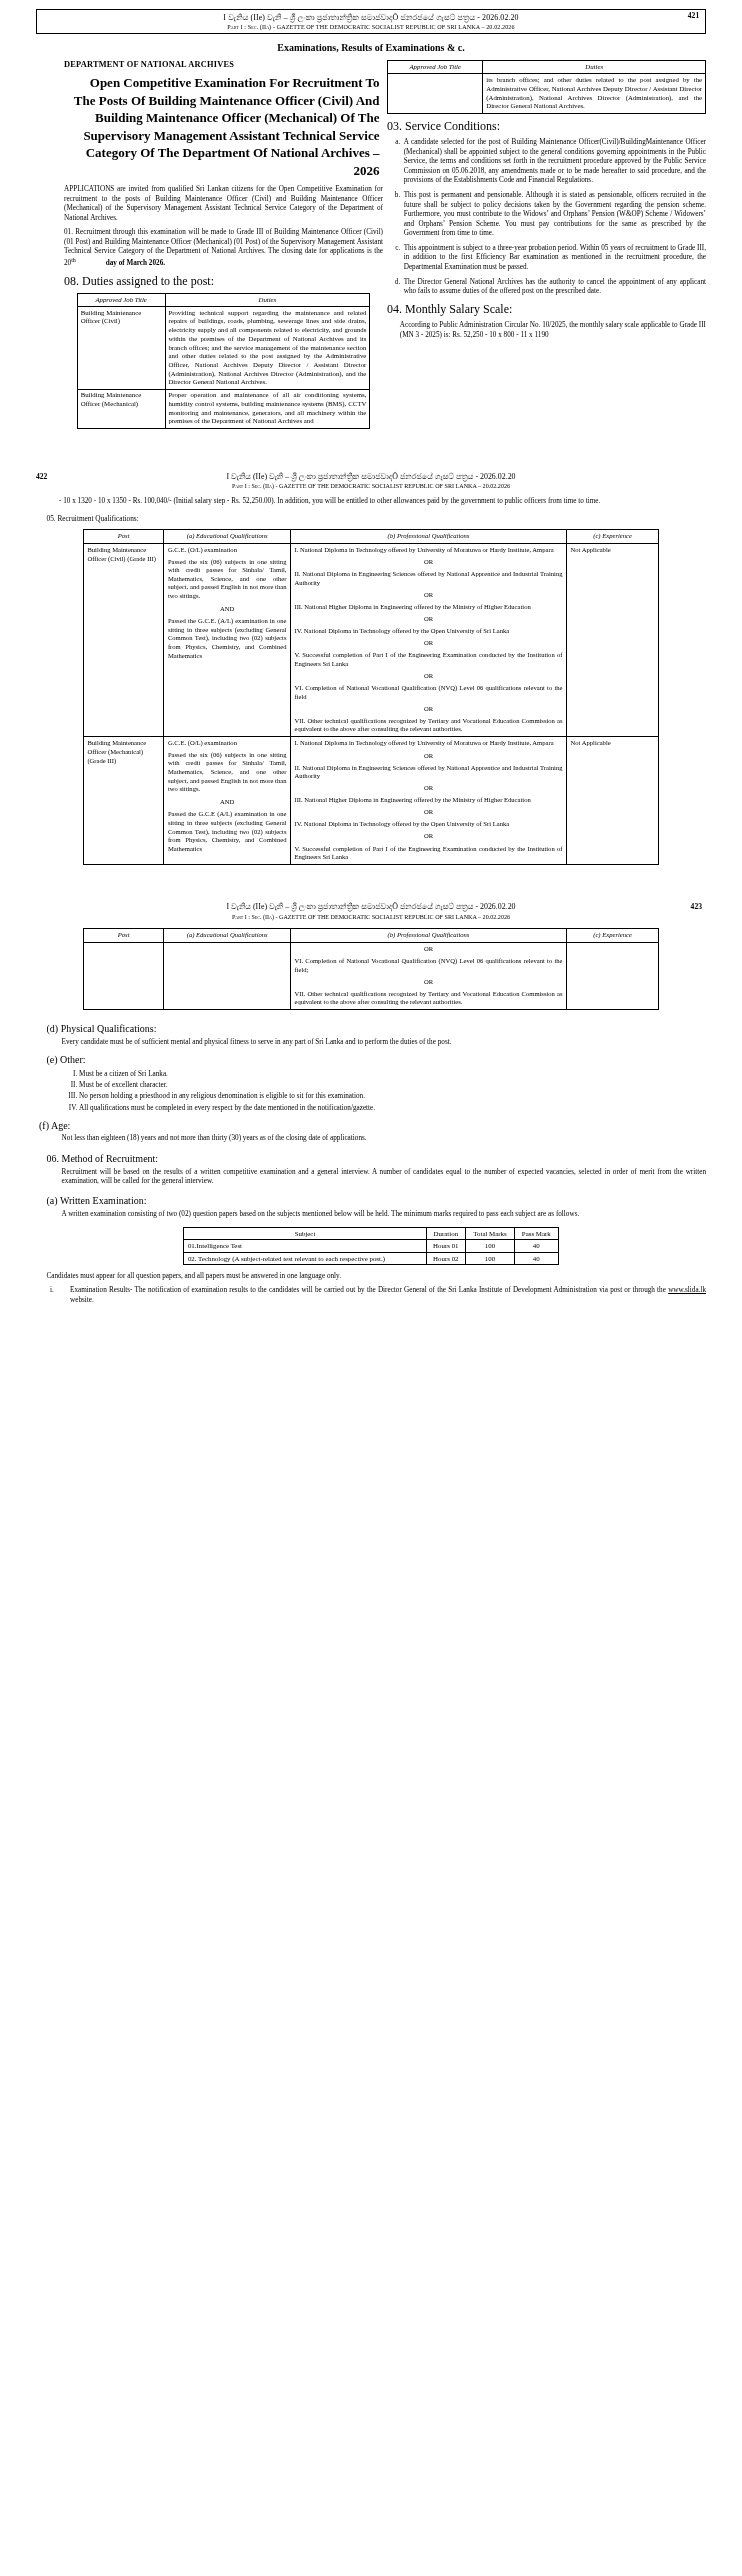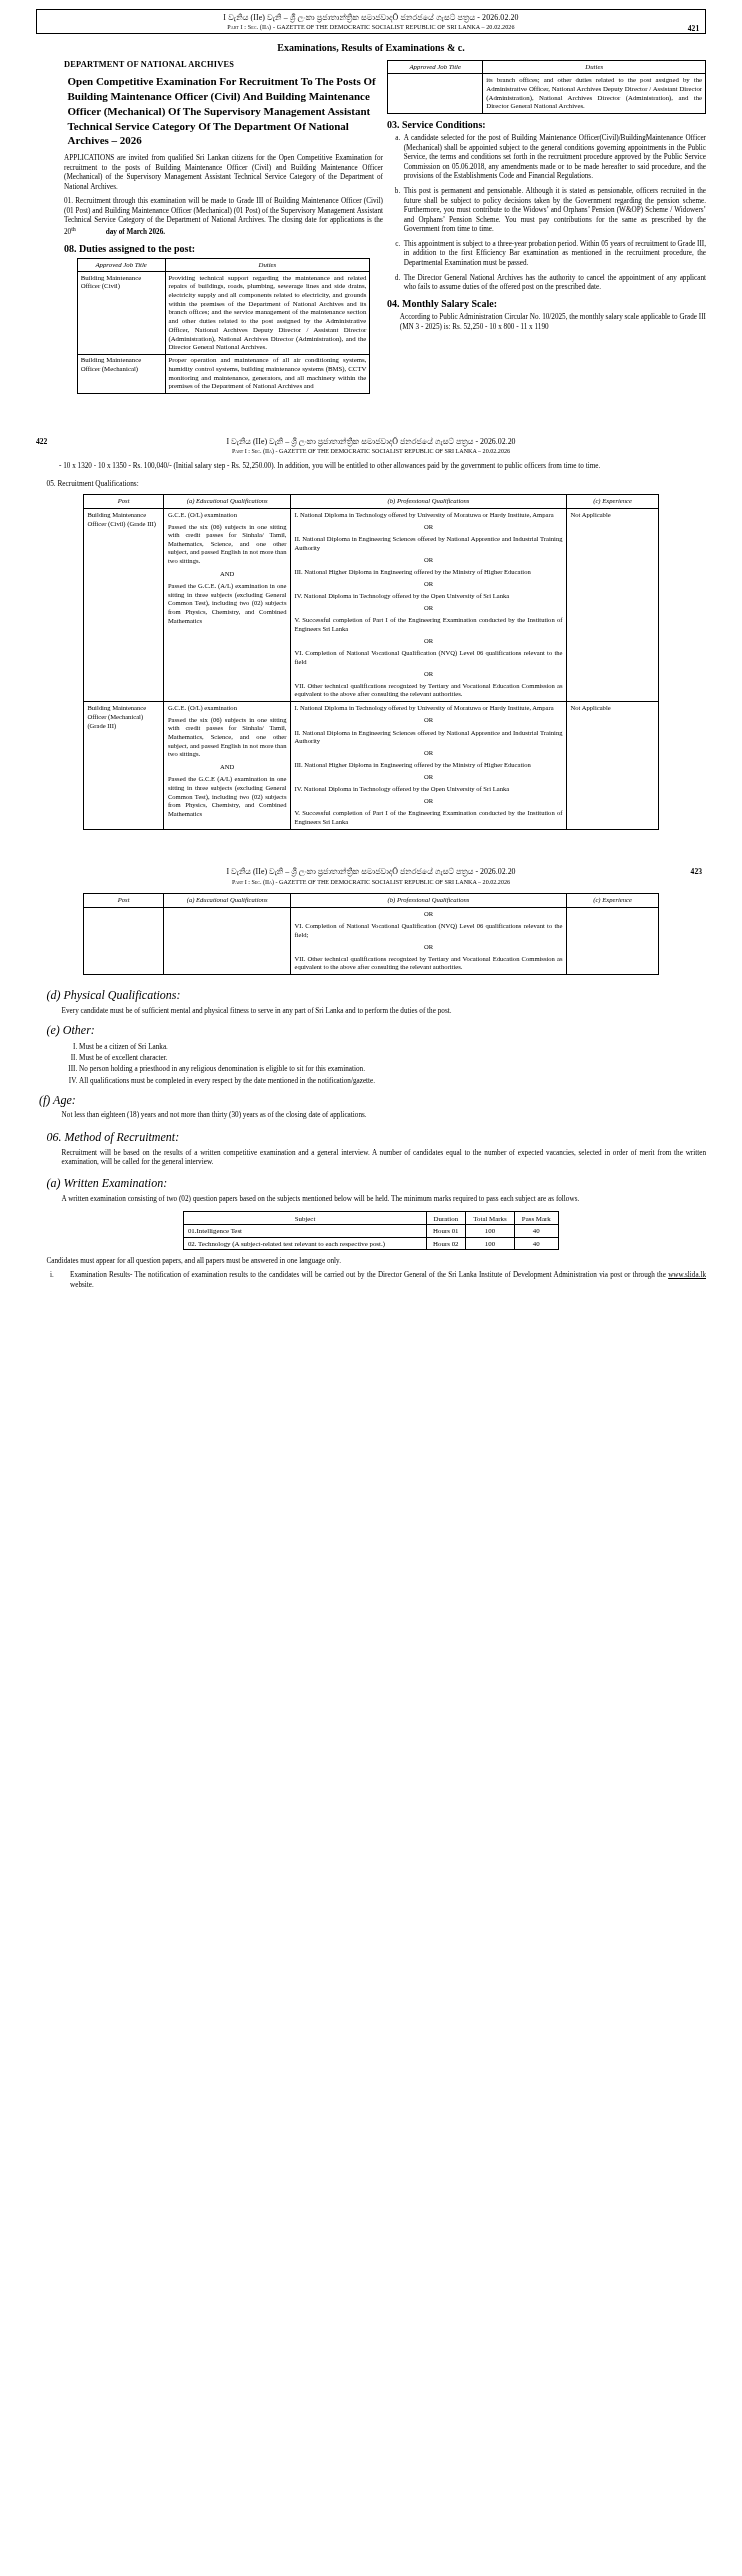--- a/index.html
+++ b/index.html
@@ -32,21 +32,21 @@
   }
   .masthead .line2 {
     font-size: 6.1px;
     margin-top: 1.2px;
     font-variant: small-caps;
     letter-spacing: 0.1px;
   }
   .masthead .pageno-right {
     position: absolute;
     right: 5.8px;
-    top: 14px;
+    top: 1px;
     font-size: 7.6px;
     font-weight: bold;
   }
   .runhead {
     margin-top: 10.5px;
     position: relative;
     text-align: center;
   }
   .runhead .l1 { font-size: 7.9px; }
   .runhead .l2 { font-size: 6.1px; font-variant: small-caps; margin-top: 1.2px;}
@@ -76,36 +76,36 @@
     width: 50%;
     box-sizing: border-box;
   }
   h2.dept {
     font-size: 8.4px;
     font-weight: bold;
     margin: 0 0 4.7px 0;
     letter-spacing: 0.2px;
   }
   .exam-head {
-    text-align: left;
+    text-align: right;
     font-weight: bold;
-    font-size: 11px;
+    font-size: 13px;
     line-height: 1.35;
     margin: 0 3.5px 5.8px 3.5px;
   }
   p.body {
     font-size: 7.2px;
     text-align: justify;
     line-height: 1.32;
     margin: 0 0 5.2px 0;
   }
   .bold { font-weight: bold; padding-left: 28px; }
   .sec-title {
-    font-size: 10px;
-    font-weight: bold;
+    font-size: 12px;
+    font-weight: normal;
     margin: 2.3px 0 4.1px 0;
   }
 
   table.tbl {
     border-collapse: collapse;
     width: 100%;
     font-size: 6.8px;
   }
   table.tbl th, table.tbl td {
     border: 0.6px solid #000;
@@ -161,23 +161,22 @@
     font-style: italic;
     font-weight: normal;
   }
   table.qual td.post { width: 14%; text-align: left; }
   table.qual td.edu  { width: 22%; }
   table.qual td.prof { width: 48%; text-align: justify; }
   table.qual td.exp  { width: 16%; }
   .ctr { text-align: center; }
   .or { text-align: center; margin: 3.5px 0; }
   .lbl {
-    font-size: 12px;
+    font-size: 10px;
     margin: 7px 0 3.5px 0;
-    font-style: italic;
   }
   .body-indent {
     margin-left: 25.6px;
     font-size: 7.2px;
     text-align: justify;
     line-height: 1.35;
   }
   ol.romanlist {
     margin: 3.5px 0 3.5px 25.6px;
     padding-left: 17.5px;

